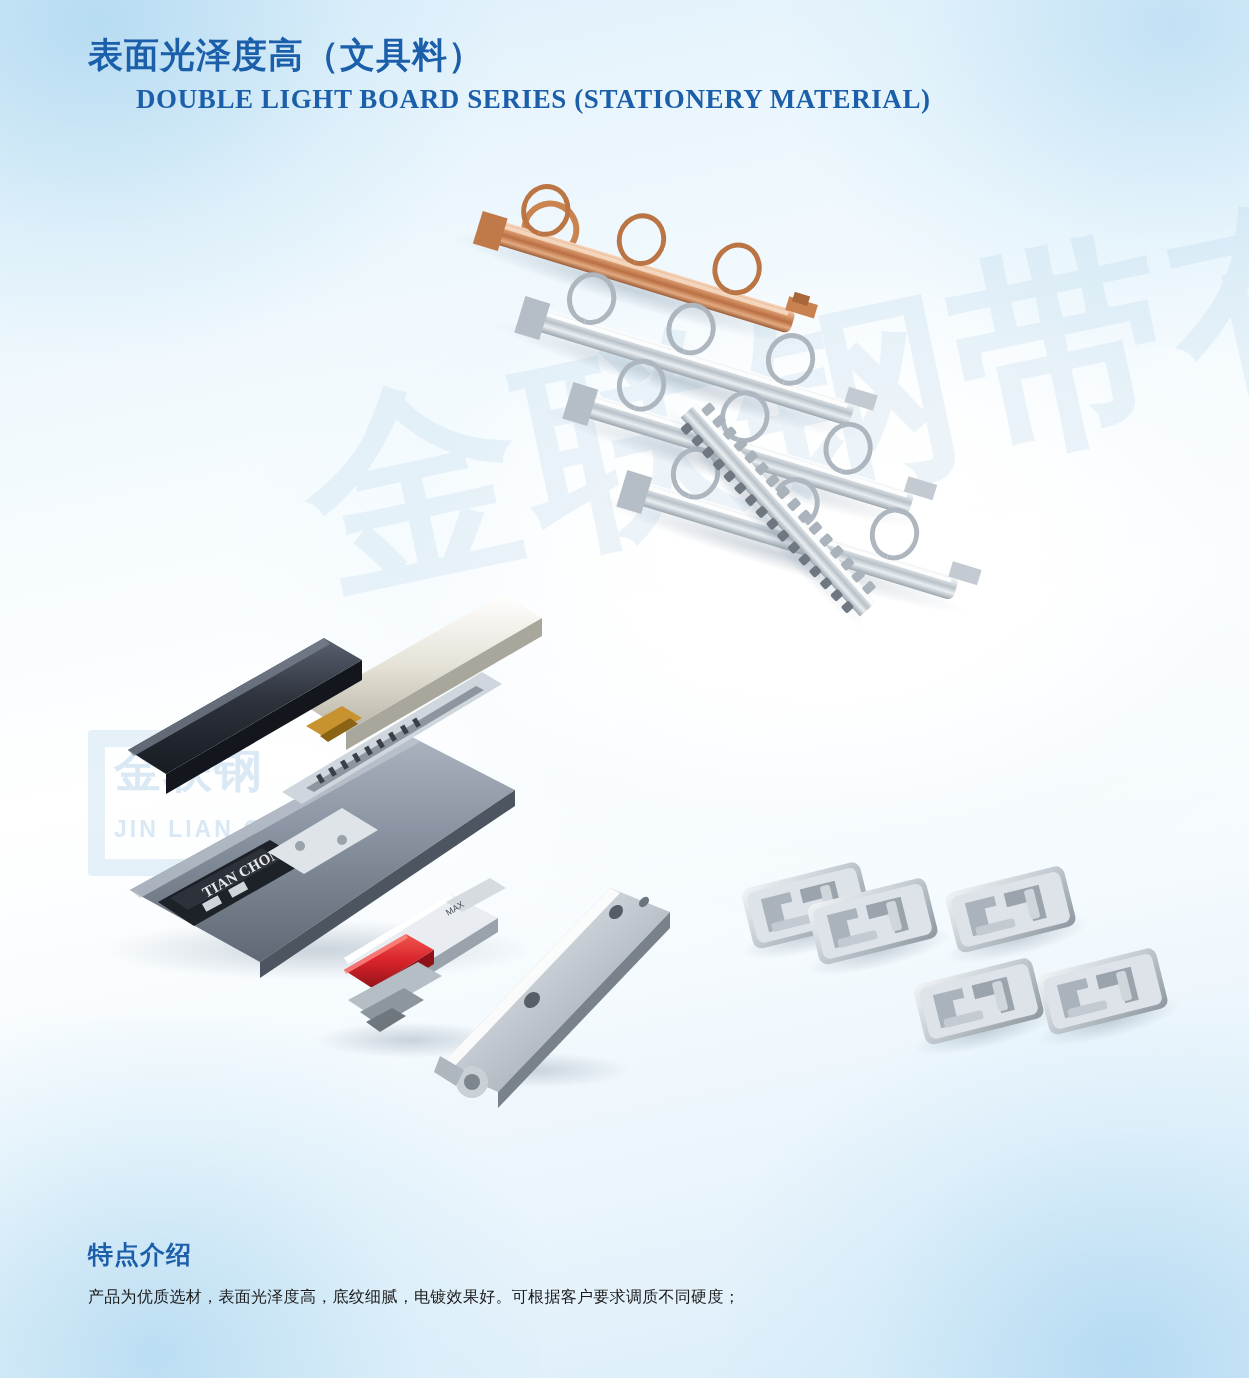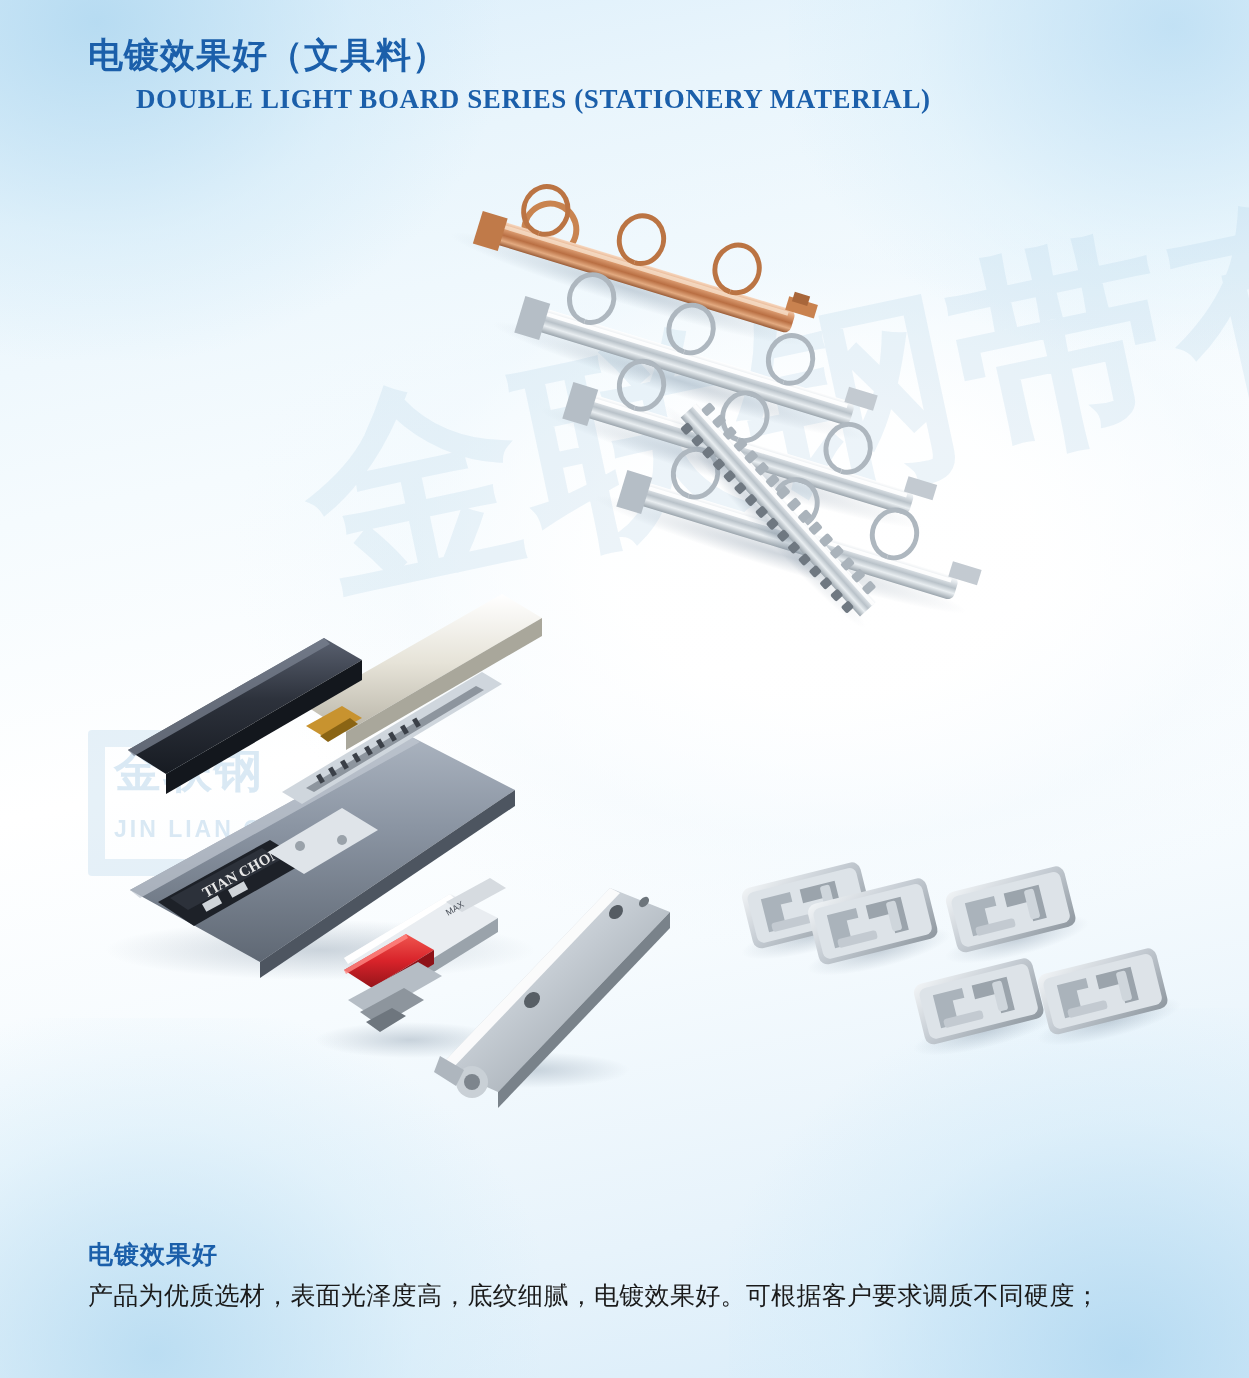--- a/index.html
+++ b/index.html
@@ -157,23 +157,23 @@
     width: 1060px;
   }
   .footer-title {
     font-family: "DejaVu Sans", sans-serif;
     font-size: 25px;
     font-weight: bold;
     color: #1b5faa;
     letter-spacing: 1px;
   }
   .footer-text {
-    margin-top: 6px;
+    margin-top: 14px;
     font-family: "DejaVu Sans", sans-serif;
-    font-size: 25px;
+    font-size: 16px;
     color: #1a1a1a;
     letter-spacing: 0.3px;
     line-height: 1.5;
   }
 </style>
 </head>
 <body>
 
 <div class="page">
 
@@ -185,21 +185,21 @@
   <div class="watermark">
     <div class="wm-cn">金联钢带有限公司</div>
     <div class="wm-logo">
       <div class="bracket"></div>
       <div class="hz">金联钢</div>
       <div class="en">JIN LIAN GANG</div>
     </div>
   </div>
 
   <div class="header">
-    <div class="title-cn">电镀效果好（文具料）</div>
+    <div class="title-cn">表面光泽度高（文具料）</div>
     <div class="title-en">DOUBLE LIGHT BOARD SERIES (STATIONERY MATERIAL)</div>
   </div>
 
   <svg class="products" viewBox="0 0 1249 1378">
     <defs>
       <linearGradient id="steelBar" x1="0" y1="0" x2="0" y2="1">
         <stop offset="0%" stop-color="#ffffff"></stop>
         <stop offset="22%" stop-color="#e3e8ec"></stop>
         <stop offset="48%" stop-color="#b9c2c9"></stop>
         <stop offset="70%" stop-color="#e9eef1"></stop>
@@ -466,17 +466,17 @@
         <rect x="5" y="5" width="112" height="52" rx="7" fill="#dde3e8"></rect>
         <path d="M18 14 h30 v10 h-12 v24 h-18 z" fill="#aab3bb"></path>
         <path d="M58 14 h36 v34 h-14 v-20 h-22 z" fill="#9ba4ac"></path>
         <rect x="22" y="40" width="40" height="9" rx="3" fill="#c3cad1"></rect>
         <rect x="78" y="16" width="10" height="30" rx="3" fill="#cfd6dc"></rect>
       </g>
     </g>
   </svg>
 
   <div class="footer">
-    <div class="footer-title">电镀效果好</div>
+    <div class="footer-title">特点介绍</div>
     <div class="footer-text">产品为优质选材，表面光泽度高，底纹细腻，电镀效果好。可根据客户要求调质不同硬度；</div>
   </div>
 
 </div>
 
 </body></html>

